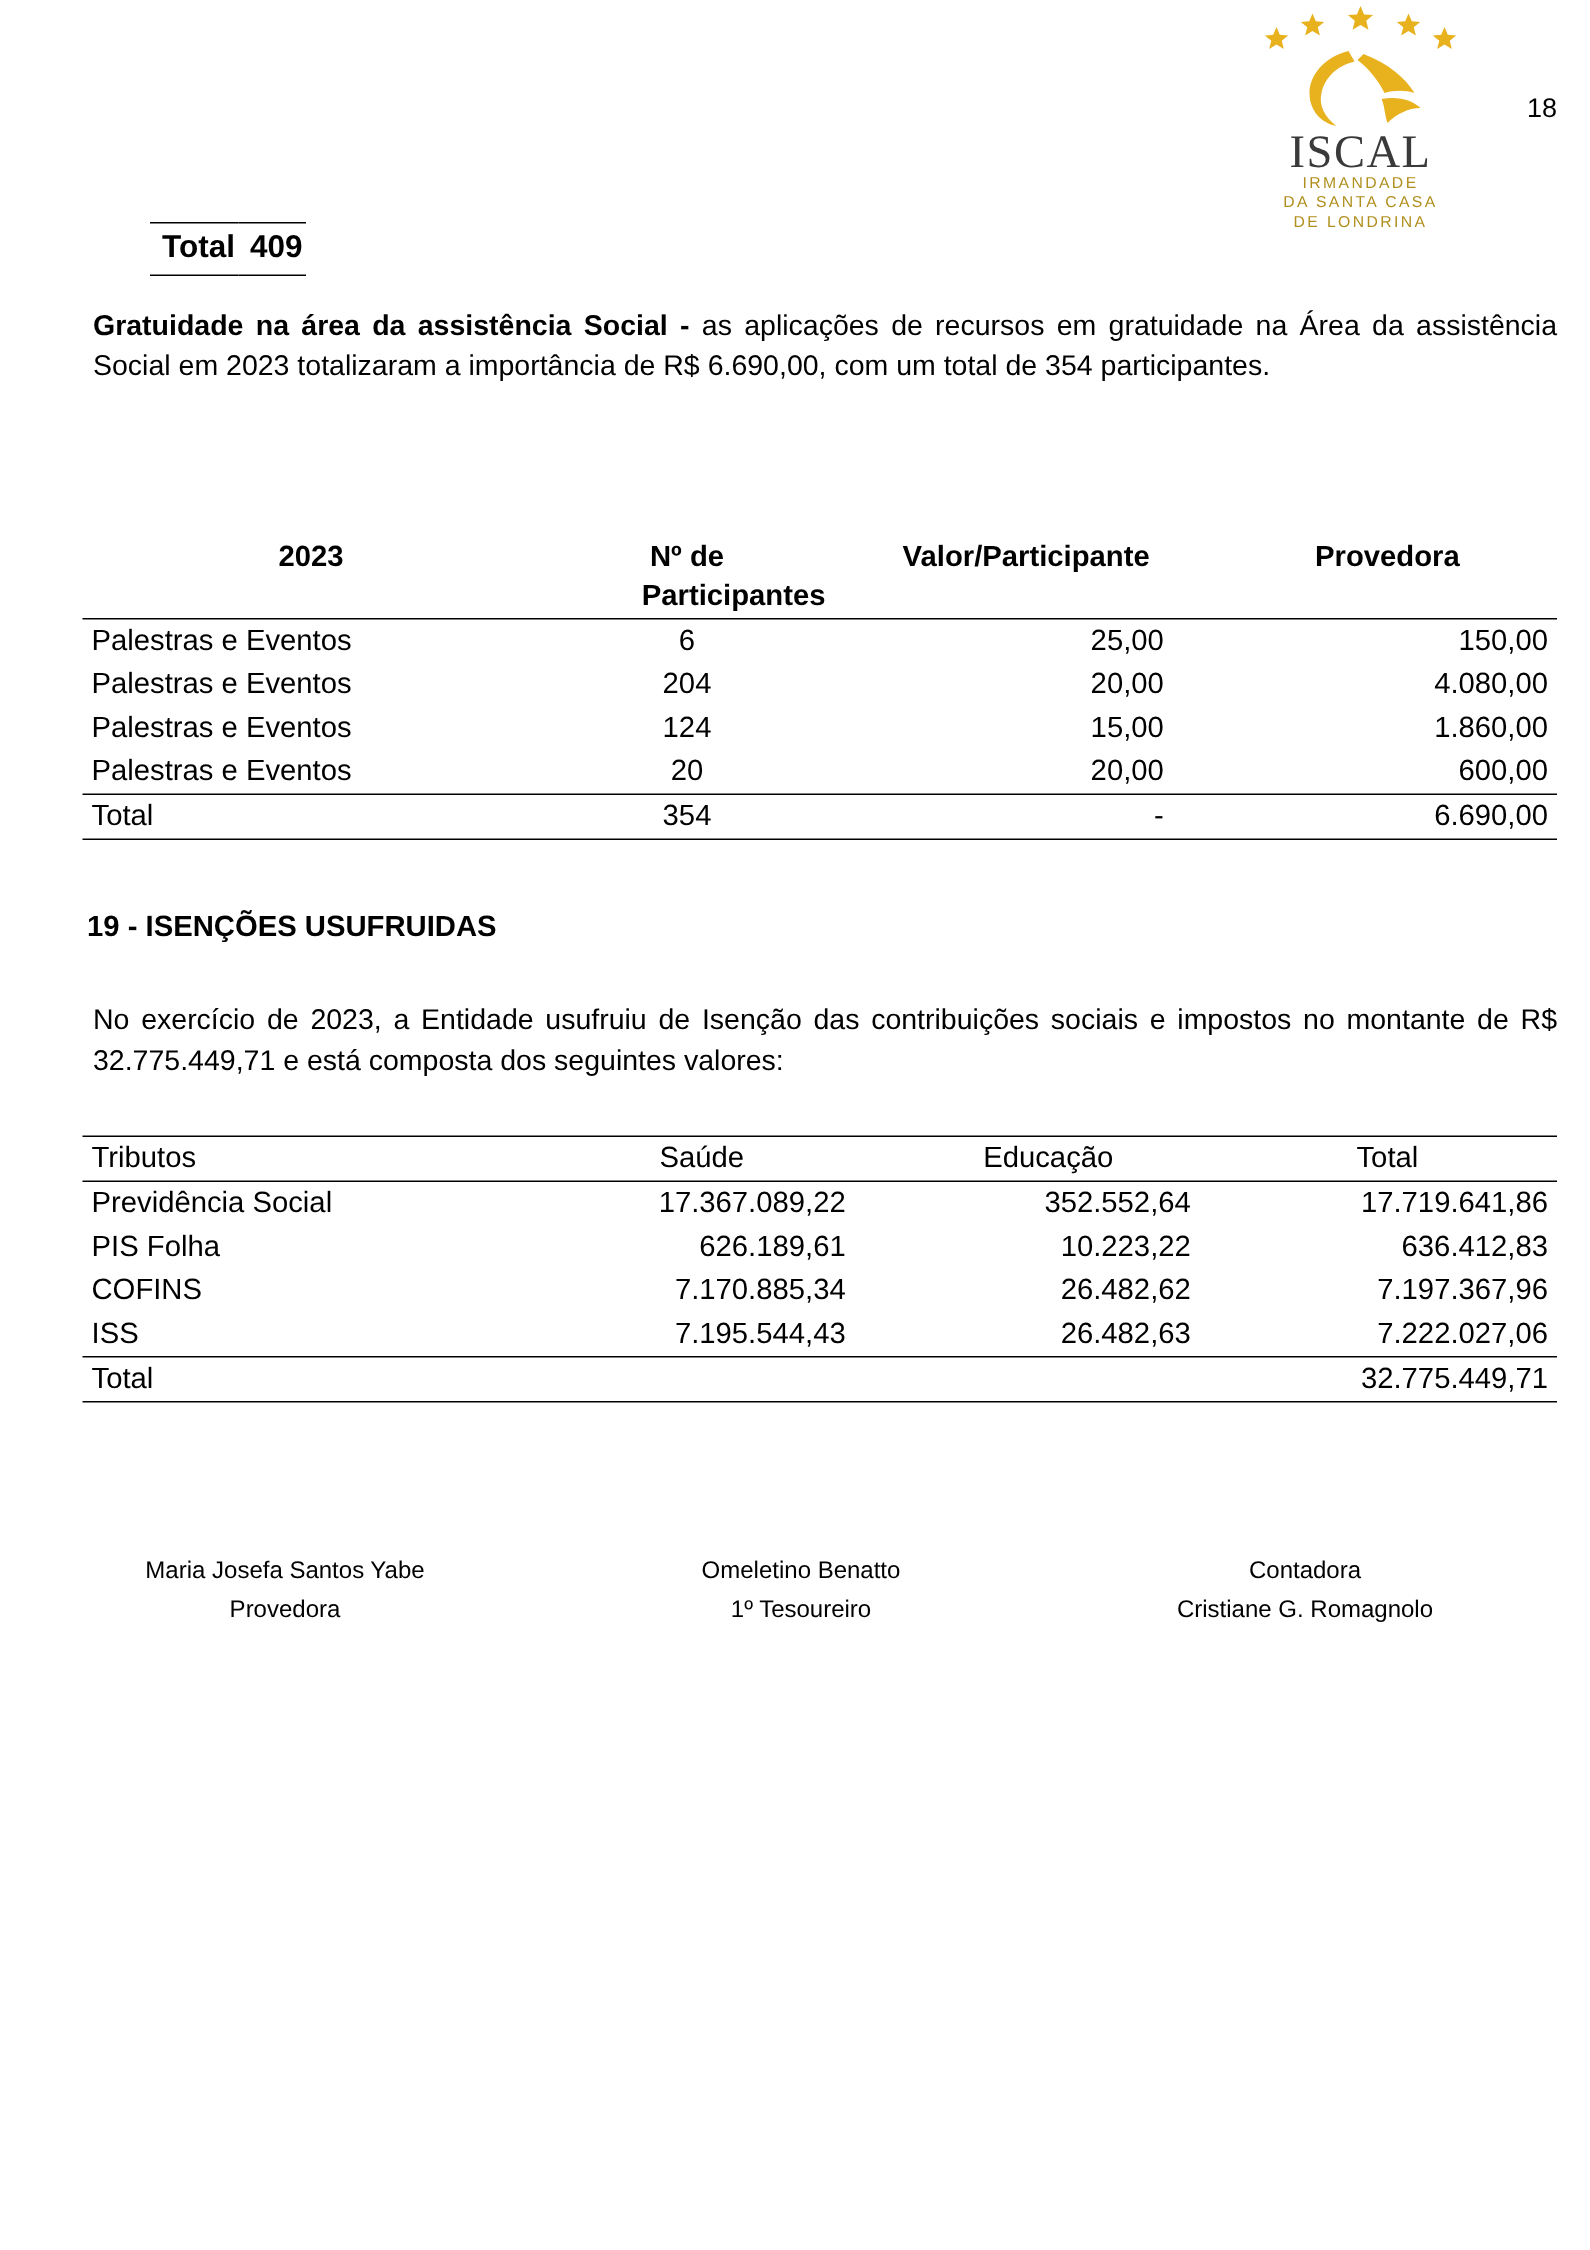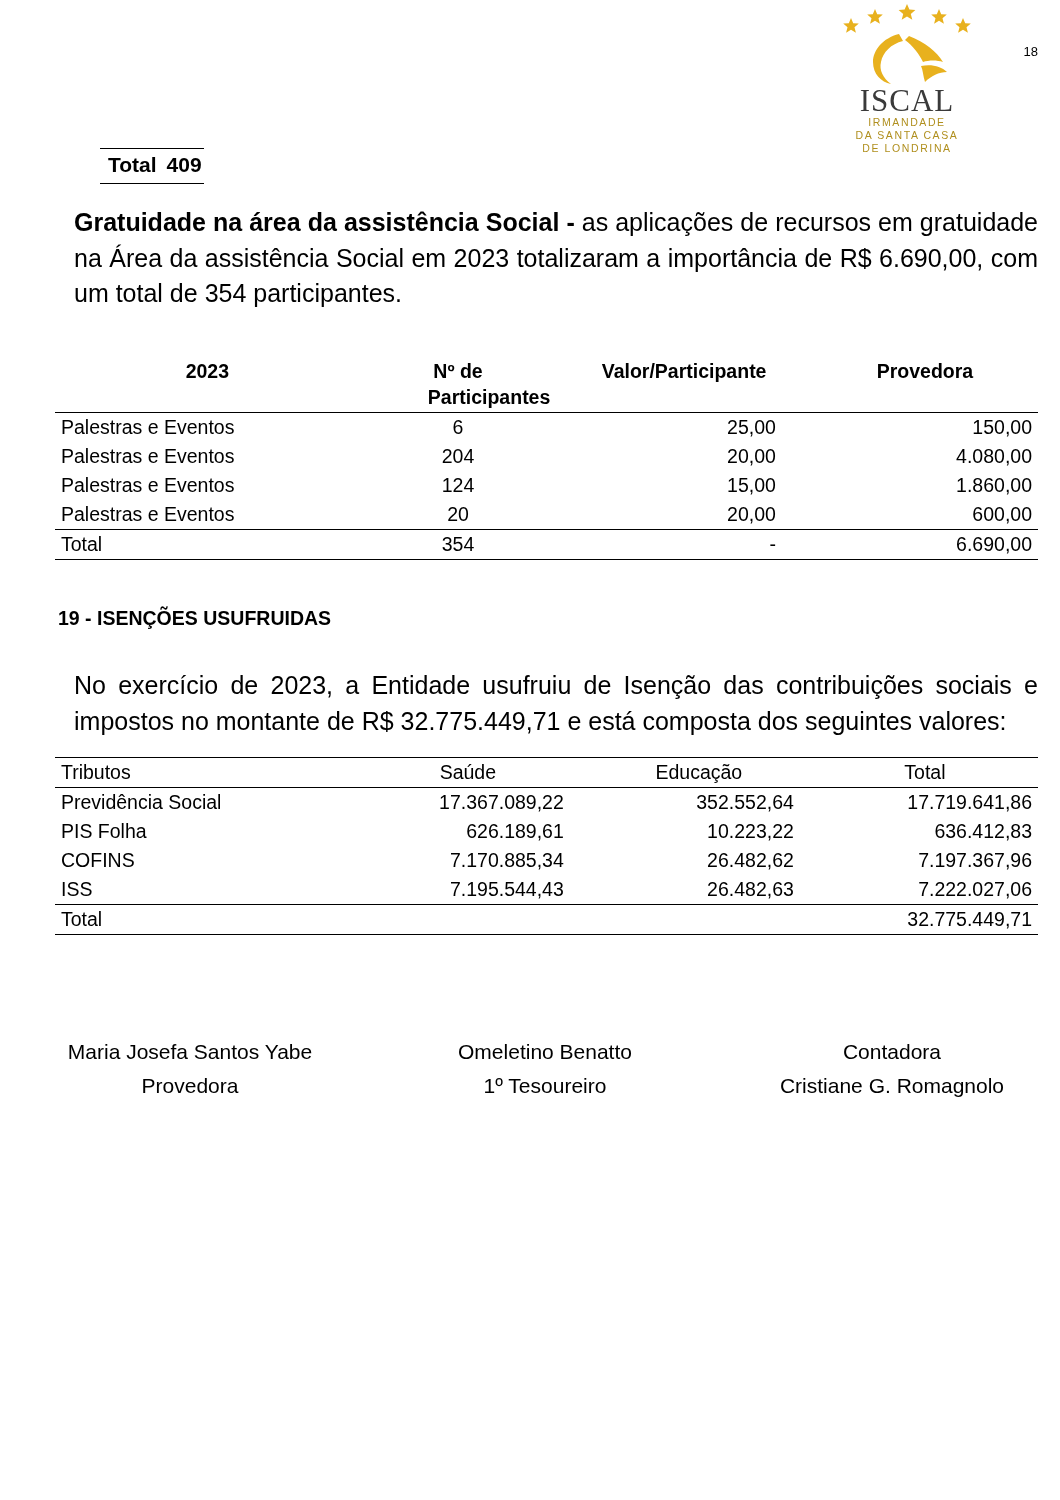--- a/index.html
+++ b/index.html
@@ -58,22 +58,22 @@
   .logo-sub {
     font-family: "Liberation Sans", sans-serif;
     font-size: 10.5px;
     letter-spacing: 1.6px;
     color: #b08f1e;
     line-height: 1.25;
   }
   .page-number {
     position: absolute;
     right: 22px;
-    top: 44px;
-    font-size: 13px;
+    top: 62px;
+    font-size: 18px;
     color: #000;
   }
 
   
   table {
     border-collapse: collapse;
     width: 100%;
     font-size: 19.5px;
   }
   td, th {
@@ -103,24 +103,23 @@
     font-size: 21px;
     font-weight: bold;
     padding: 4px 2px 6px 8px;
   }
 
   
   .para {
     position: absolute;
     left: 62px;
     right: 22px;
-    font-size: 25px;
+    font-size: 19px;
     line-height: 1.42;
     text-align: justify;
-    margin-left: 12px;
   }
   .para-1 { top: 205px; }
 
   
   .tbl1-wrap {
     position: absolute;
     left: 55px;
     right: 22px;
     top: 357px;
   }
@@ -146,25 +145,25 @@
     left: 55px;
     right: 22px;
     top: 757px;
   }
   .tbl2 td, .tbl2 th { font-size: 19.5px; padding: 3px 6px; }
 
   
   .signatures {
     position: absolute;
     left: 40px;
-    right: 18px;
+    right: 40px;
     top: 1035px;
     display: flex;
     justify-content: space-between;
-    font-size: 21px;
+    font-size: 16px;
   }
   .sig {
     text-align: center;
     line-height: 1.6;
     flex: 0 0 auto;
   }
   .sig-1 { width: 300px; }
   .sig-2 { width: 250px; margin-left: 8px;}
   .sig-3 { width: 300px; }
 </style>

